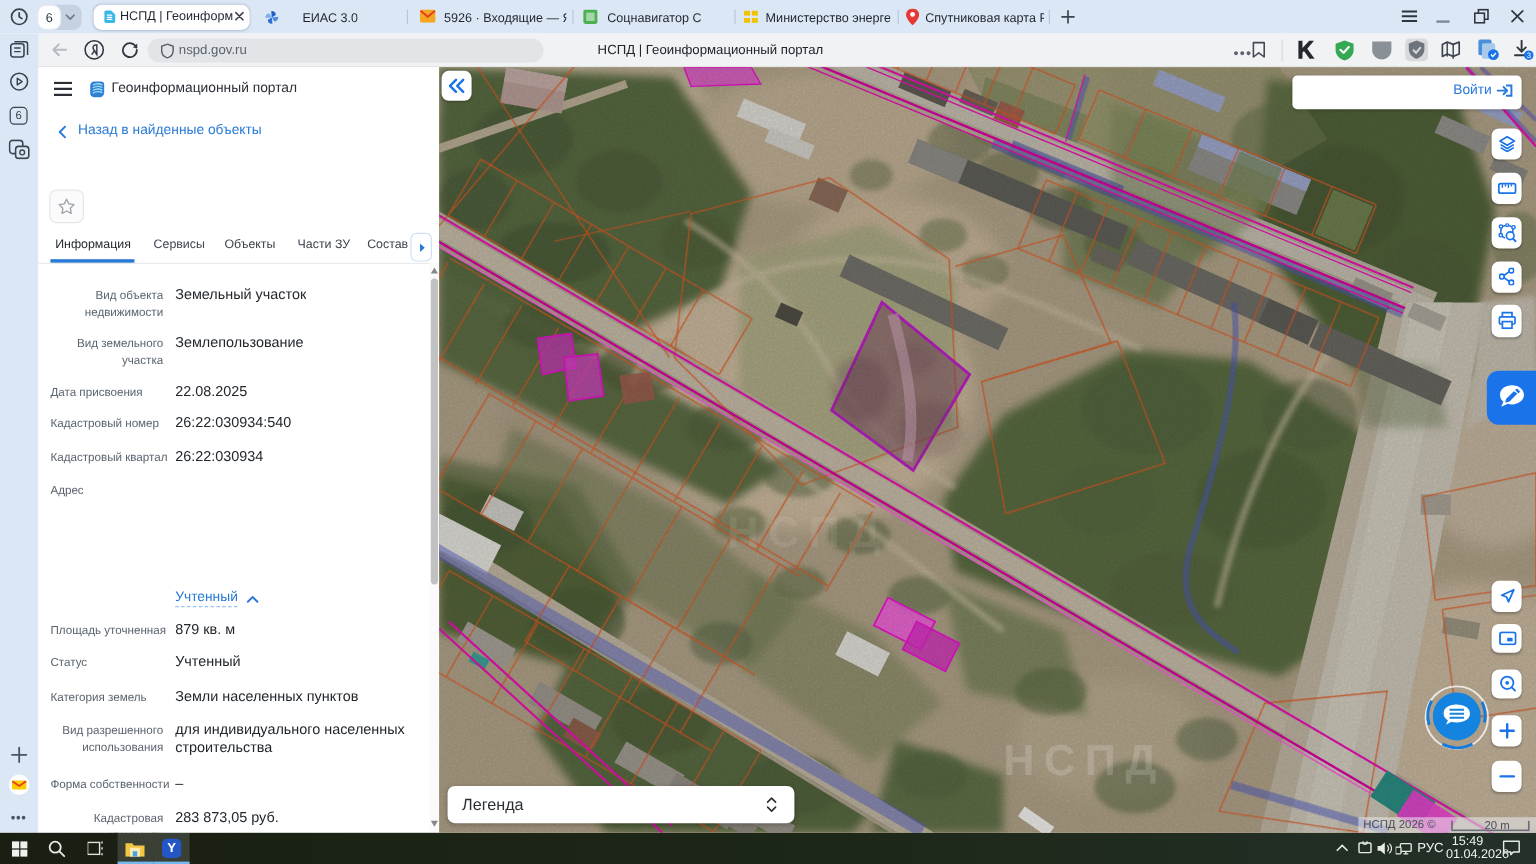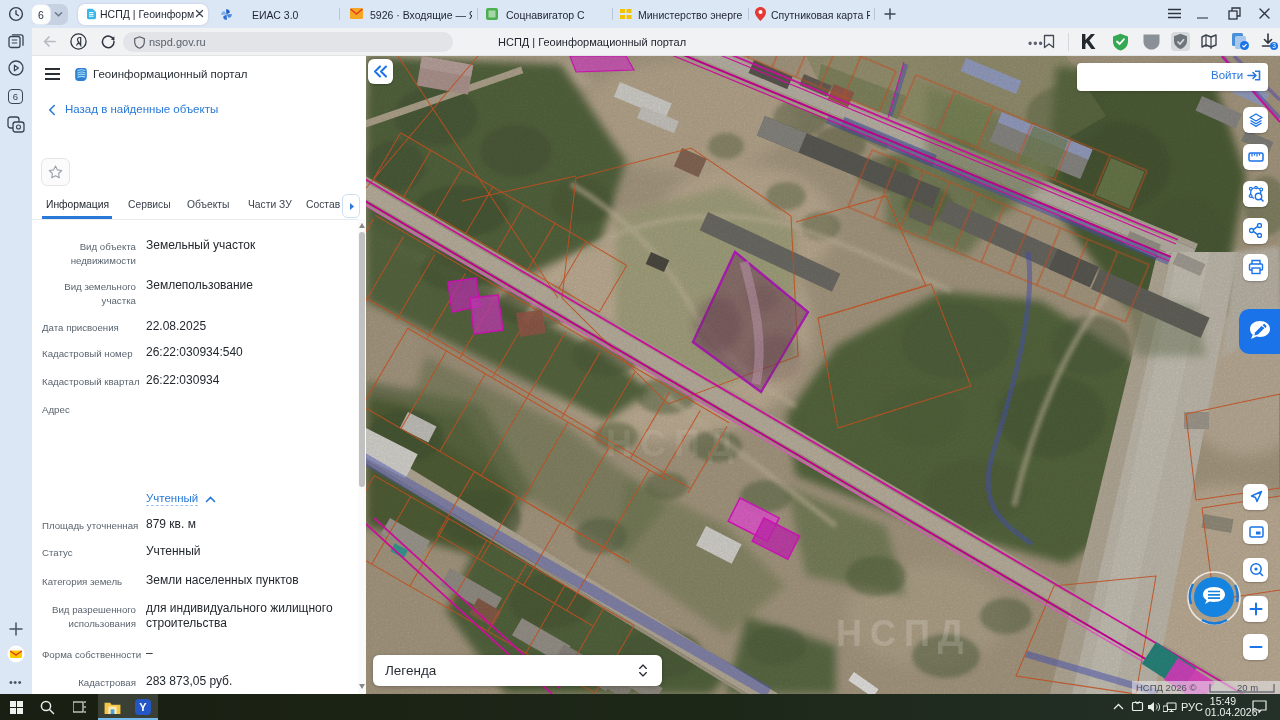--- a/index.html
+++ b/index.html
@@ -220,21 +220,21 @@
   <svg class="abs" style="left:173px;top:440px" width="11" height="7" viewBox="0 0 11 7">
         <path d="M1.5 5.5 5.5 1.5l4 4" fill="none" stroke="#2879d8" stroke-width="1.6" stroke-linecap="round"></path>
       </svg>
   <div class="lbl" style="left:10px;top:463px">Площадь уточненная</div>
   <div class="val" style="left:114px;top:461px">879 кв. м</div>
   <div class="lbl" style="left:10px;top:490px">Статус</div>
   <div class="val" style="left:114px;top:488px">Учтенный</div>
   <div class="lbl" style="left:10px;top:519px">Категория земель</div>
   <div class="val" style="left:114px;top:517px">Земли населенных пунктов</div>
   <div class="lbl" style="left:10px;top:547px;width:94px">Вид разрешенного использования</div>
-  <div class="val" style="left:114px;top:545px;width:215px">для индивидуального жилищного строительства</div>
+  <div class="val" style="left:114px;top:545px;width:215px">для индивидуального населенных строительства</div>
   <div class="lbl" style="left:10px;top:592px">Форма собственности</div>
   <div class="val" style="left:114px;top:590px">–</div>
   <div class="lbl" style="left:10px;top:620px;width:94px">Кадастровая стоимость</div>
   <div class="val" style="left:114px;top:618px">283 873,05 руб.</div>
 </div>
 <div class="abs" id="taskbar">
   <svg class="abs" style="left:10px;top:7px" width="13" height="13" viewBox="0 0 13 13">
         <rect x="0" y="0" width="6" height="6" fill="#eef2ee"></rect>
         <rect x="7" y="0" width="6" height="6" fill="#eef2ee"></rect>
         <rect x="0" y="7" width="6" height="6" fill="#eef2ee"></rect>

